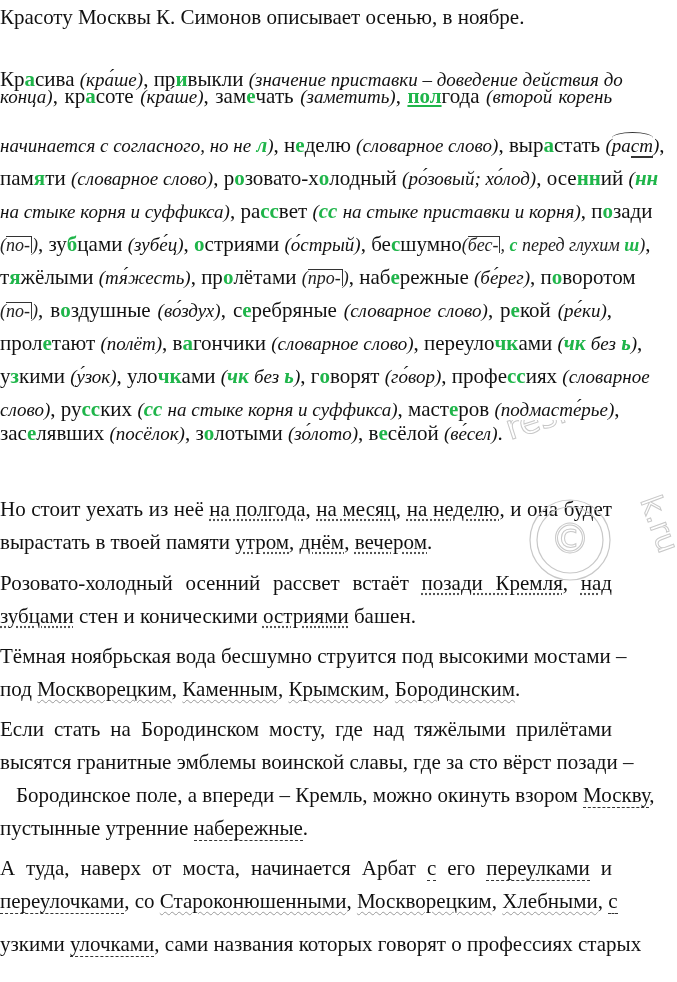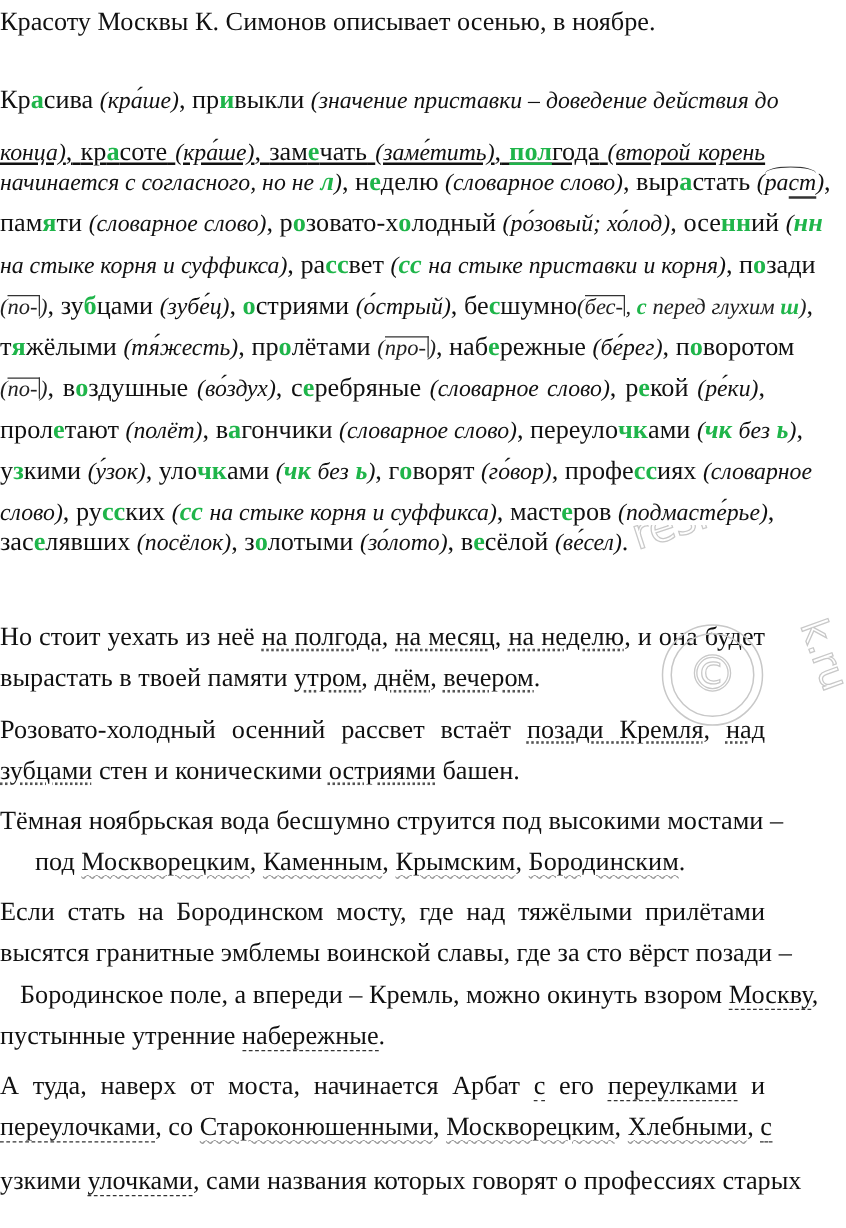--- a/index.html
+++ b/index.html
@@ -42,21 +42,21 @@
 </style>
 </head>
 <body>
 
 <div class="page">
 
   <div class="line" style="top:4px;">Красоту Москвы К. Симонов описывает осенью, в ноябре.</div>
 
   <div class="line just" style="top:66px;"><span>Кр</span><span class="g">а</span><span>сива</span> <span class="it">(кра́ше)</span><span>,</span> <span>пр</span><span class="g">и</span><span>выкли</span> <span class="it">(значение приставки – доведение действия до</span></div>
 
-  <div class="line just" style="top:108px;text-decoration:underline;"><span class="it">конца)</span><span>,</span> <span>кр</span><span class="g">а</span><span>соте</span> <span class="it">(кра́ше)</span><span>,</span> <span>зам</span><span class="g">е</span><span>чать</span> <span class="it">(заме́тить)</span><span>,</span> <span class="g und-g">пол</span><span>года</span> <span class="it">(второй корень</span></div>
+  <div class="line just" style="top:83px;"><span class="it">конца)</span><span>,</span> <span>кр</span><span class="g">а</span><span>соте</span> <span class="it">(кра́ше)</span><span>,</span> <span>зам</span><span class="g">е</span><span>чать</span> <span class="it">(заме́тить)</span><span>,</span> <span class="g und-g">пол</span><span>года</span> <span class="it">(второй корень</span></div>
 
   <div class="line" style="top:132px;"><span class="it">начинается с согласного, но не</span> <span class="gi">л</span><span class="it">)</span><span>,</span> <span>н</span><span class="g">е</span><span>делю</span> <span class="it">(словарное слово)</span><span>,</span> <span>выр</span><span class="g">а</span><span>стать</span> <span class="it">(</span><span class="it root-arc"><span>ра</span><span class="root-sub">ст</span></span><span class="it">)</span><span>,</span></div>
 
   <div class="line" style="top:165px;"><span>пам</span><span class="g">я</span><span>ти</span> <span class="it">(словарное слово)</span><span>,</span> <span>р</span><span class="g">о</span><span>зовато-х</span><span class="g">о</span><span>лодный</span> <span class="it">(ро́зовый; хо́лод)</span><span>,</span> <span>осе</span><span class="g">нн</span><span>ий</span> <span class="it">(</span><span class="gi">нн</span></div>
 
   <div class="line just" style="top:198px;"><span class="it">на стыке корня и суффикса)</span><span>,</span> <span>ра</span><span class="g">сс</span><span>вет</span> <span class="it">(</span><span class="gi">сс</span> <span class="it">на стыке приставки и корня)</span><span>,</span> <span>п</span><span class="g">о</span><span>зади</span></div>
 
   <div class="line" style="top:231px;"><span class="pref"><span>(</span><span class="mark">по-</span><span>)</span></span><span>,</span> <span>зу</span><span class="g">б</span><span>цами</span> <span class="it">(зубе́ц)</span><span>,</span> <span class="g">о</span><span>стриями</span> <span class="it">(о́стрый)</span><span>,</span> <span>бе</span><span class="g">с</span><span>шумно</span><span class="pref"><span>(</span><span class="mark">бес-</span><span>,</span> <span class="gi">с</span> <span>перед глухим</span> <span class="gi">ш</span><span>)</span></span><span>,</span></div>
 
   <div class="line just" style="top:264px;"><span>т</span><span class="g">я</span><span>жёлыми</span> <span class="it">(тя́жесть)</span><span>,</span> <span>пр</span><span class="g">о</span><span>лётами</span> <span class="pref"><span>(</span><span class="mark">про-</span><span>)</span></span><span>,</span> <span>наб</span><span class="g">е</span><span>режные</span> <span class="it">(бе́рег)</span><span>,</span> <span>п</span><span class="g">о</span><span>воротом</span></div>
@@ -71,21 +71,21 @@
 
   <div class="line" style="top:420px;"><span>зас</span><span class="g">е</span><span>лявших</span> <span class="it">(посёлок)</span><span>,</span> <span>з</span><span class="g">о</span><span>лотыми</span> <span class="it">(зо́лото)</span><span>,</span> <span>в</span><span class="g">е</span><span>сёлой</span> <span class="it">(ве́сел)</span><span>.</span></div>
 
   <div class="line just" style="top:496px;"><span>Но стоит уехать из неё</span> <span class="dot">на полгода</span><span>,</span> <span class="dot">на месяц</span><span>,</span> <span class="dot">на неделю</span><span>, и она будет</span></div>
   <div class="line" style="top:529px;"><span>вырастать в твоей памяти</span> <span class="dot">утром</span><span>,</span> <span class="dot">днём</span><span>,</span> <span class="dot">вечером</span><span>.</span></div>
 
   <div class="line just" style="top:570px;"><span>Розовато-холодный осенний рассвет встаёт</span> <span class="dot">позади Кремля</span><span>,</span> <span class="dot">над</span></div>
   <div class="line" style="top:603px;"><span class="dot">зубцами</span> <span>стен и коническими</span> <span class="dot">остриями</span> <span>башен.</span></div>
 
   <div class="line" style="top:643px;">Тёмная ноябрьская вода бесшумно струится под высокими мостами –</div>
-  <div class="line" style="top:676px;padding-left:28px;"><span>под</span> <span class="wavy">Москворецким</span><span>,</span> <span class="wavy">Каменным</span><span>,</span> <span class="wavy">Крымским</span><span>,</span> <span class="wavy">Бородинским</span><span>.</span></div>
+  <div class="line" style="top:676px;"><span>под</span> <span class="wavy">Москворецким</span><span>,</span> <span class="wavy">Каменным</span><span>,</span> <span class="wavy">Крымским</span><span>,</span> <span class="wavy">Бородинским</span><span>.</span></div>
 
   <div class="line just" style="top:716px;">Если стать на Бородинском мосту, где над тяжёлыми прилётами</div>
   <div class="line just" style="top:749px;">высятся гранитные эмблемы воинской славы, где за сто вёрст позади –</div>
   <div class="line just" style="top:782px;padding-left:16px;"><span>Бородинское поле, а впереди – Кремль, можно окинуть взором</span> <span class="dash">Москву</span><span>,</span></div>
   <div class="line" style="top:815px;"><span>пустынные утренние</span> <span class="dash">набережные</span><span>.</span></div>
 
   <div class="line just" style="top:855px;"><span>А туда, наверх от моста, начинается Арбат</span> <span class="dash">с</span> <span>его</span> <span class="dash">переулками</span> <span>и</span></div>
   <div class="line just" style="top:888px;"><span class="dash">переулочками</span><span>, со</span> <span class="wavy">Староконюшенными</span><span>,</span> <span class="wavy">Москворецким</span><span>,</span> <span class="wavy">Хлебными</span><span>,</span> <span class="dash">с</span></div>
   <div class="line just" style="top:921px;margin-top:10px;"><span>узкими</span> <span class="dash">улочками</span><span>, сами названия которых говорят о профессиях старых</span></div>
 </div>

